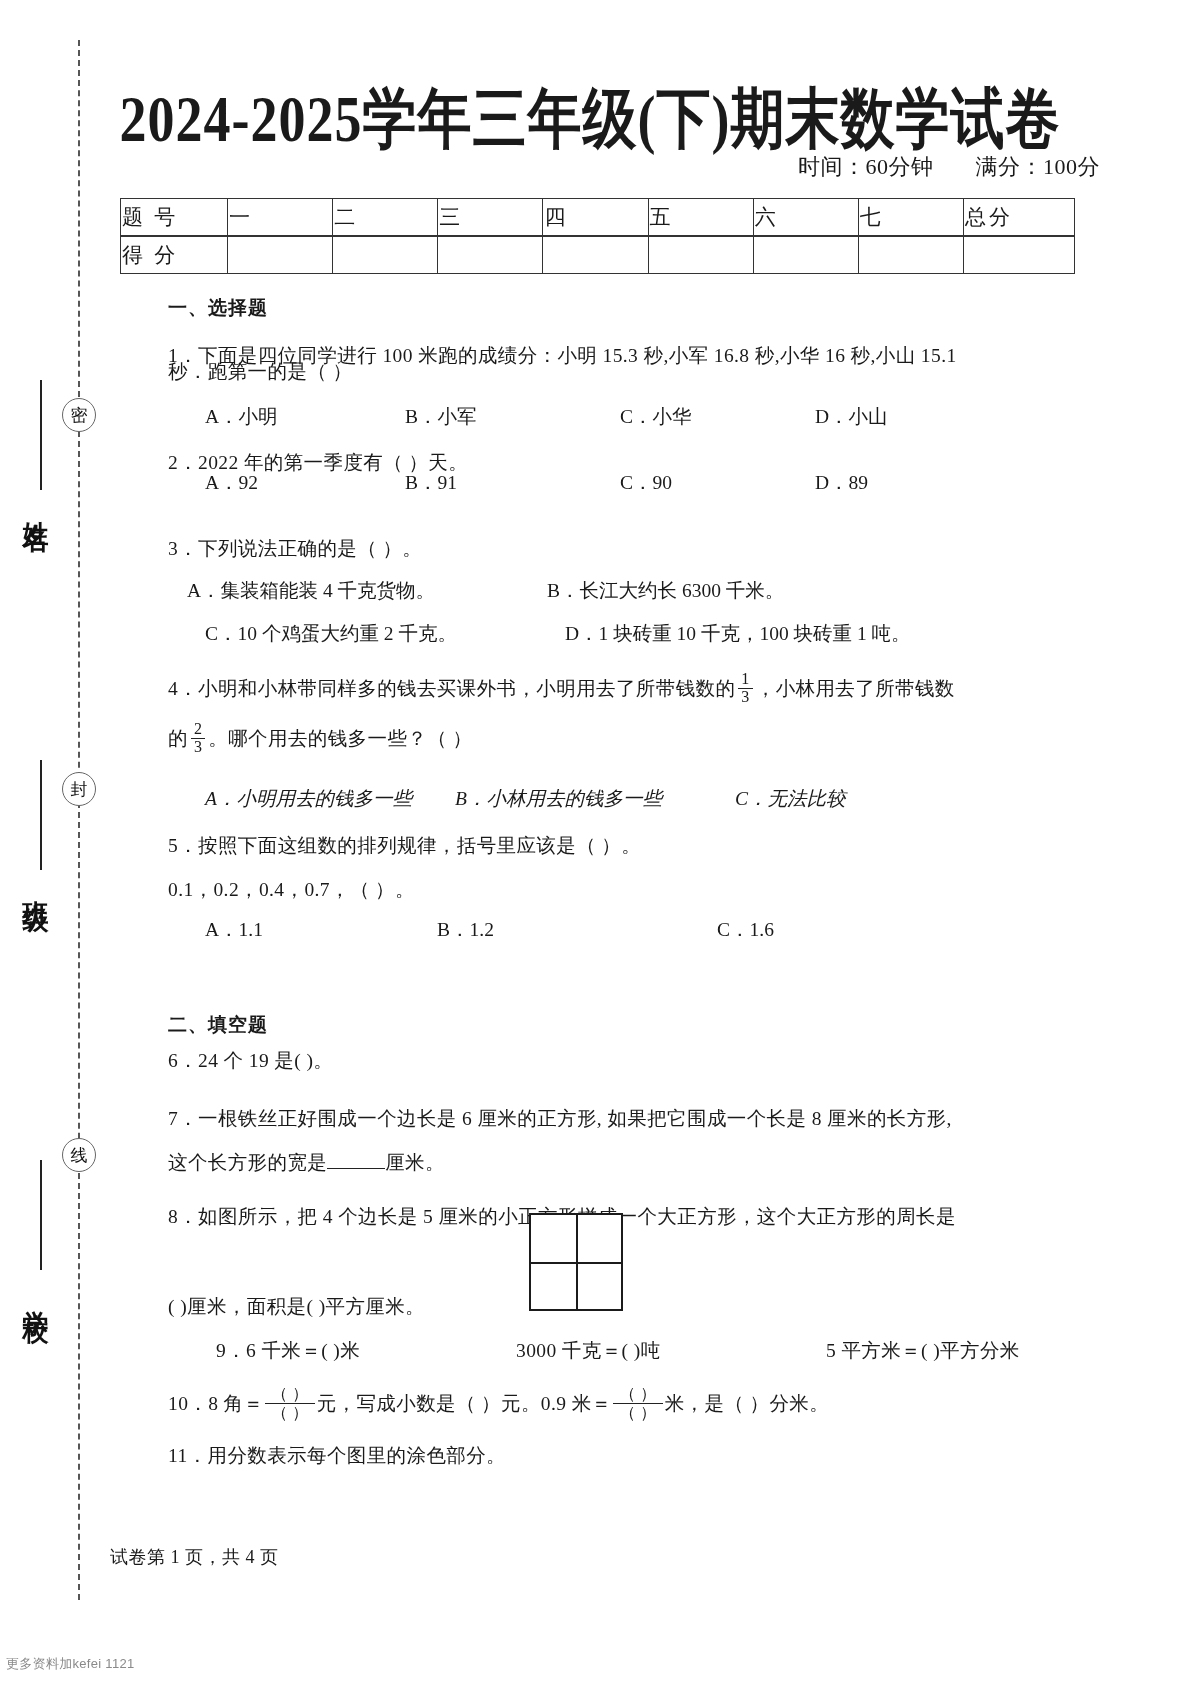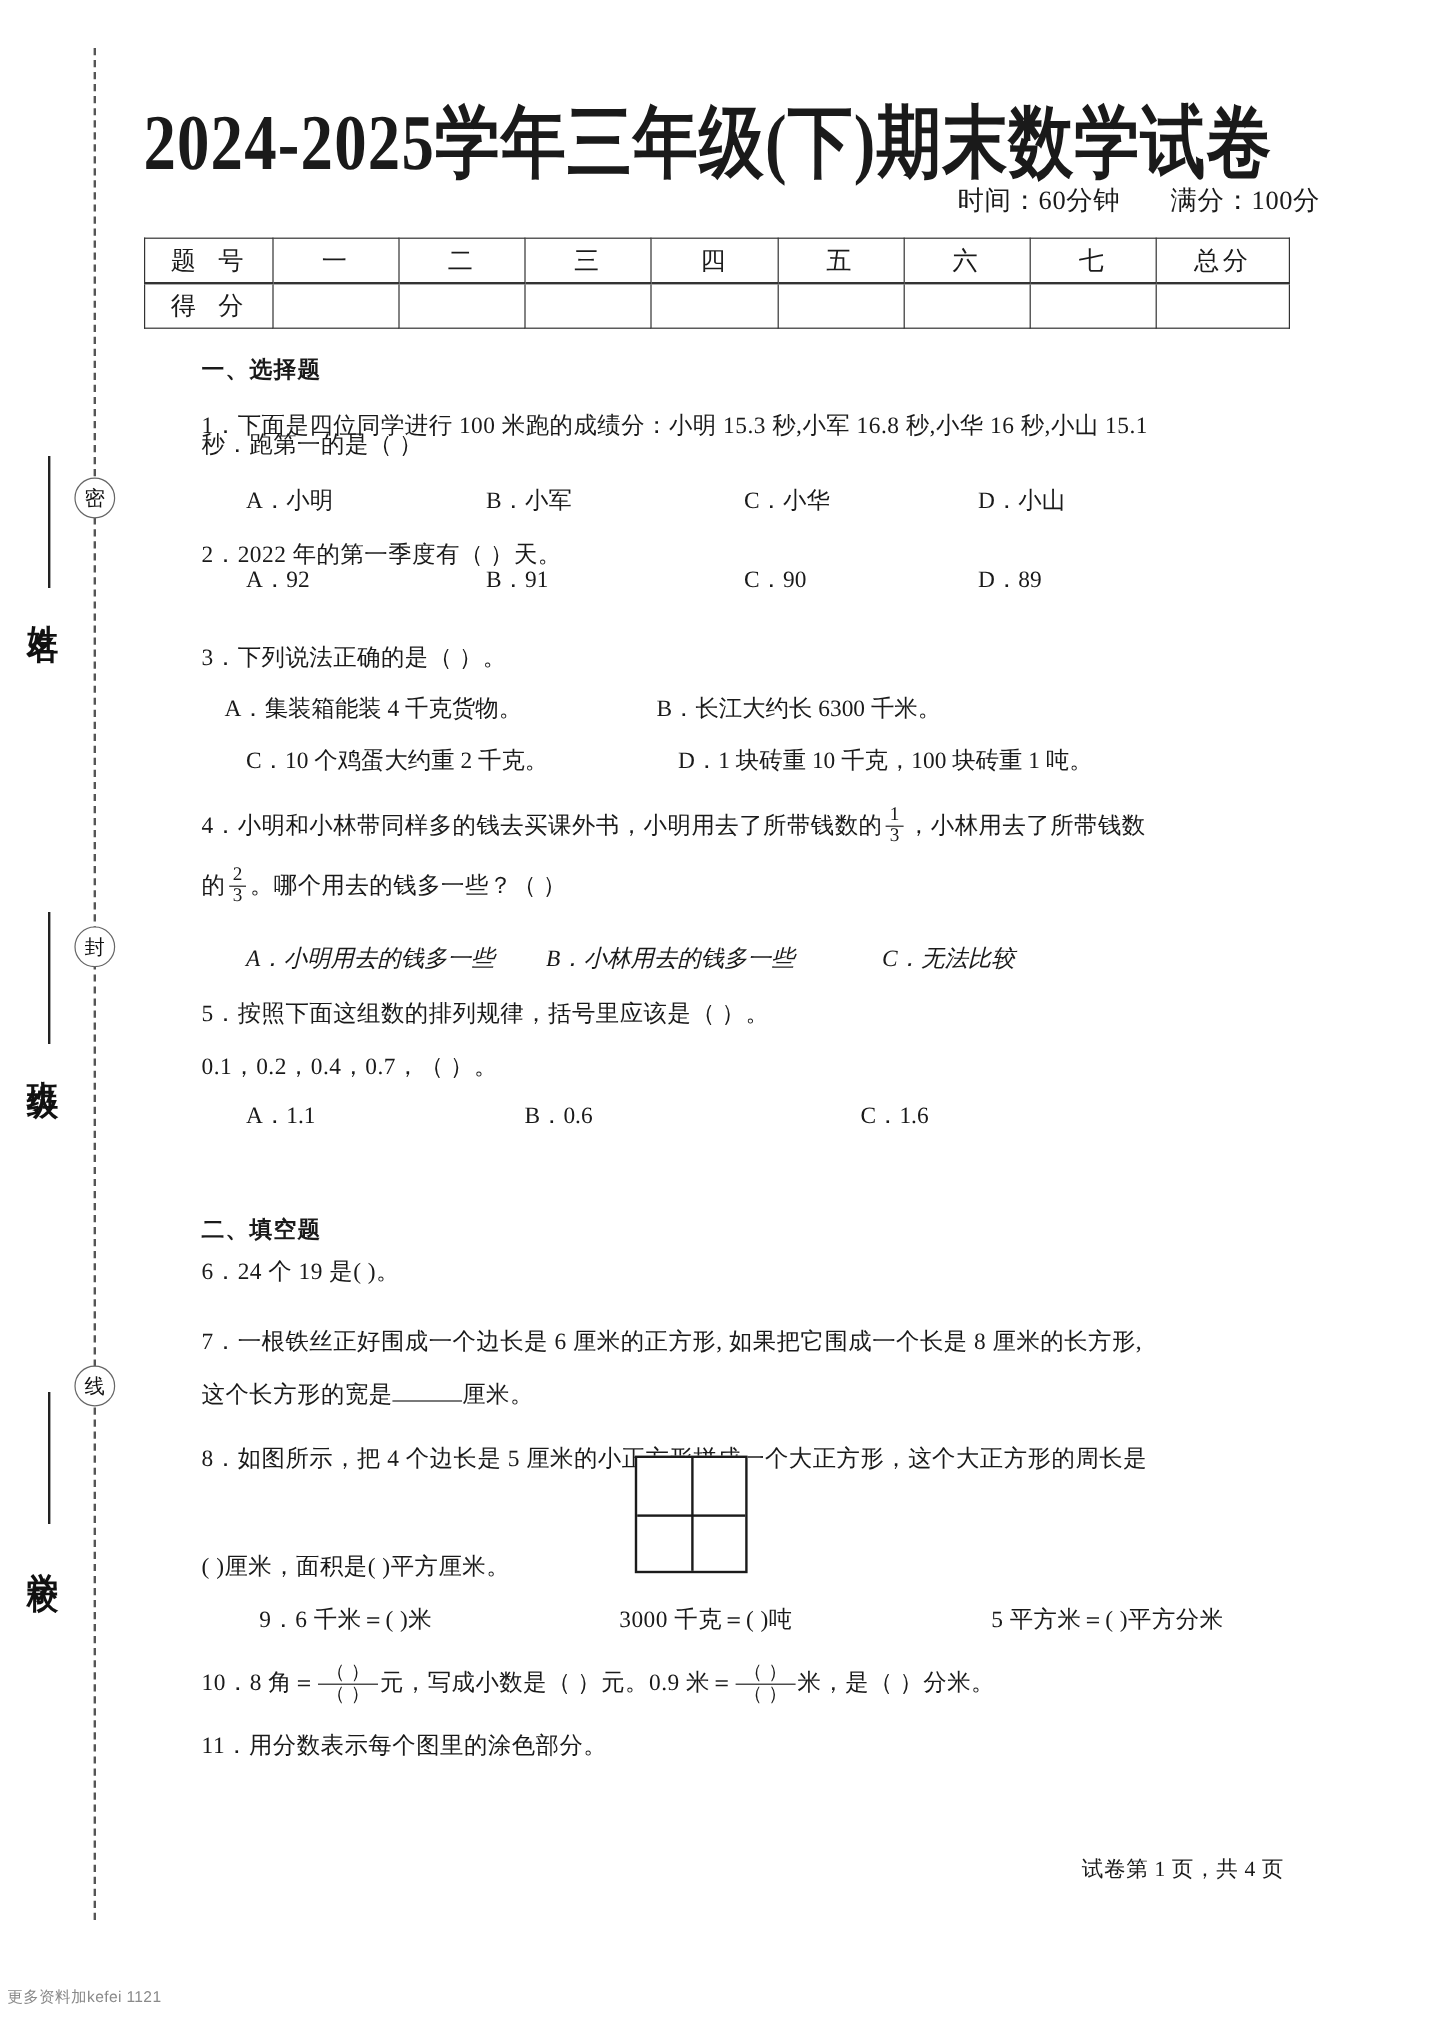--- a/index.html
+++ b/index.html
@@ -79,25 +79,25 @@
 
   
   .score-table{
     position:absolute;left:10px;top:198px;width:955px;
     border-collapse:collapse;
     table-layout:fixed;
   }
   .score-table td{
     border:1px solid #333;
     height:34px;
-    text-align:center;
+    text-align:left;
     vertical-align:middle;
     font-size:21px;
     letter-spacing:3px;
-    font-family:Liberation Mono, monospace;
+    font-family:Liberation Serif, serif;
   }
   .score-table tr.r1 td{border-bottom:2px solid #333;}
   .score-table td.lbl{width:104px;font-weight:normal;}
   .score-table td.tot{width:108px;}
 
   
   .sec-head{
     position:absolute;
     font-size:19px;
     font-weight:bold;
@@ -153,21 +153,21 @@
     border:2.4px solid #1b1b1b;
     box-sizing:border-box;
     position:relative;
     background:#fff;
   }
   .sq .vmid{position:absolute;left:50%;top:0;bottom:0;width:0;border-left:2.2px solid #1b1b1b;}
   .sq .hmid{position:absolute;top:50%;left:0;right:0;height:0;border-top:2.2px solid #1b1b1b;}
 
   .footer{
     position:absolute;left:0;top:1545px;width:960px;
-    text-align:right;font-size:18px;letter-spacing:0.5px;
+    text-align:left;font-size:18px;letter-spacing:0.5px;
   }
   .watermark{
     position:absolute;left:6px;top:1655px;
     font-size:13px;color:#8a8a8a;
     font-family:"Liberation Sans","DejaVu Sans",sans-serif;
     letter-spacing:0.3px;
   }
 </style>
 </head>
 <body>
@@ -252,21 +252,21 @@
     <div class="q" style="left:58px;top:723px;">
       <span>的</span><span class="frac"><span class="num">2</span><span class="den">3</span></span><span>。哪个用去的钱多一些？（    ）</span>
     </div>
     <div class="opt-row" style="left:95px;top:785px;font-style:italic;">
       <span class="opt" style="width:250px">A．小明用去的钱多一些</span><span class="opt" style="width:280px">B．小林用去的钱多一些</span><span class="opt">C．无法比较</span>
     </div>
 
     <div class="q" style="left:58px;top:831px;">5．按照下面这组数的排列规律，括号里应该是（    ）。</div>
     <div class="q" style="left:58px;top:875px;">0.1，0.2，0.4，0.7，（    ）。</div>
     <div class="opt-row" style="left:95px;top:916px;">
-      <span class="opt" style="width:232px">A．1.1</span><span class="opt" style="width:280px">B．0.6</span><span class="opt">C．1.6</span>
+      <span class="opt" style="width:232px">A．1.1</span><span class="opt" style="width:280px">B．1.2</span><span class="opt">C．1.6</span>
     </div>
 
     <div class="sec-head" style="left:58px;top:1012px;">二、填空题</div>
 
     <div class="q" style="left:58px;top:1046px;">6．24 个 19 是(              )。</div>
 
     <div class="q" style="left:58px;top:1104px;">7．一根铁丝正好围成一个边长是 6 厘米的正方形, 如果把它围成一个长是 8 厘米的长方形,</div>
     <div class="q" style="left:58px;top:1148px;">
       <span>这个长方形的宽是</span><span class="blank-ul"></span><span>厘米。</span>
     </div>

